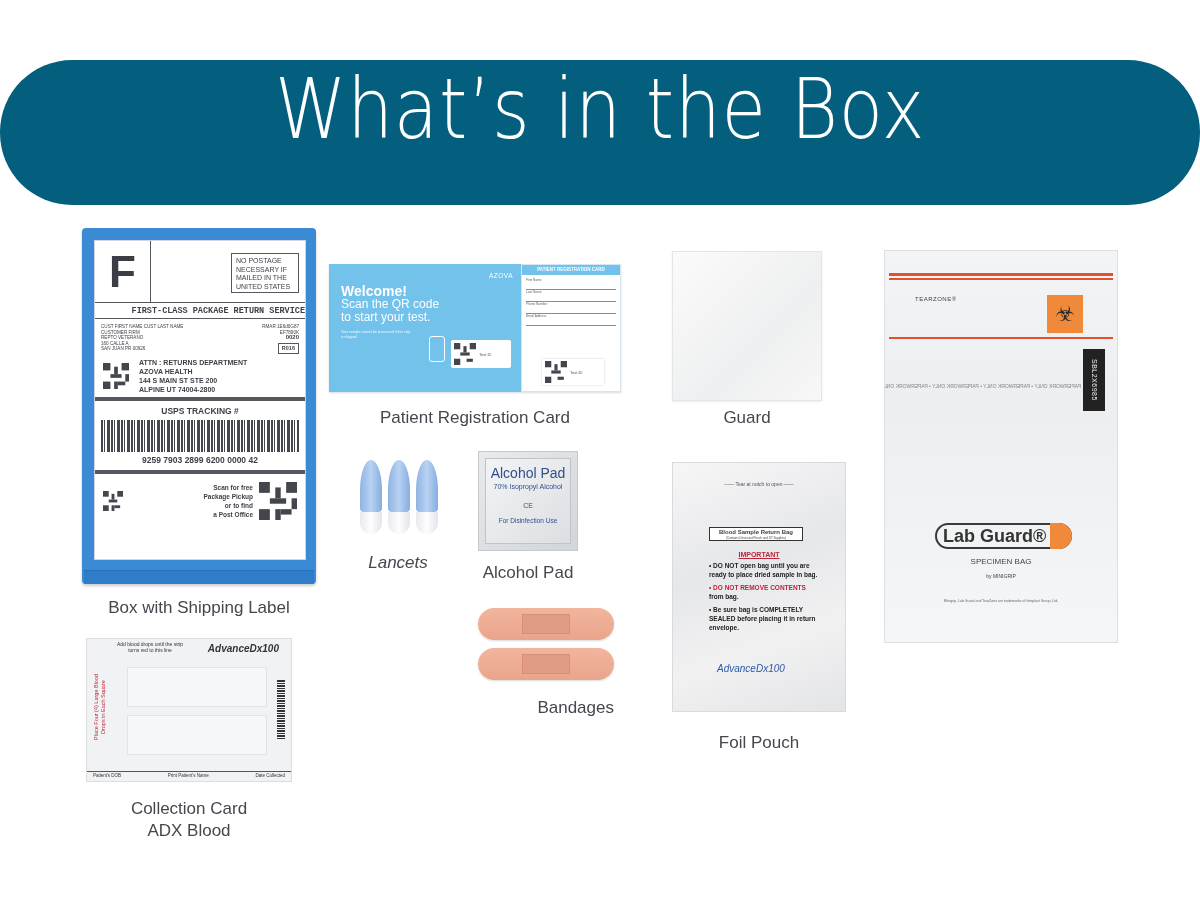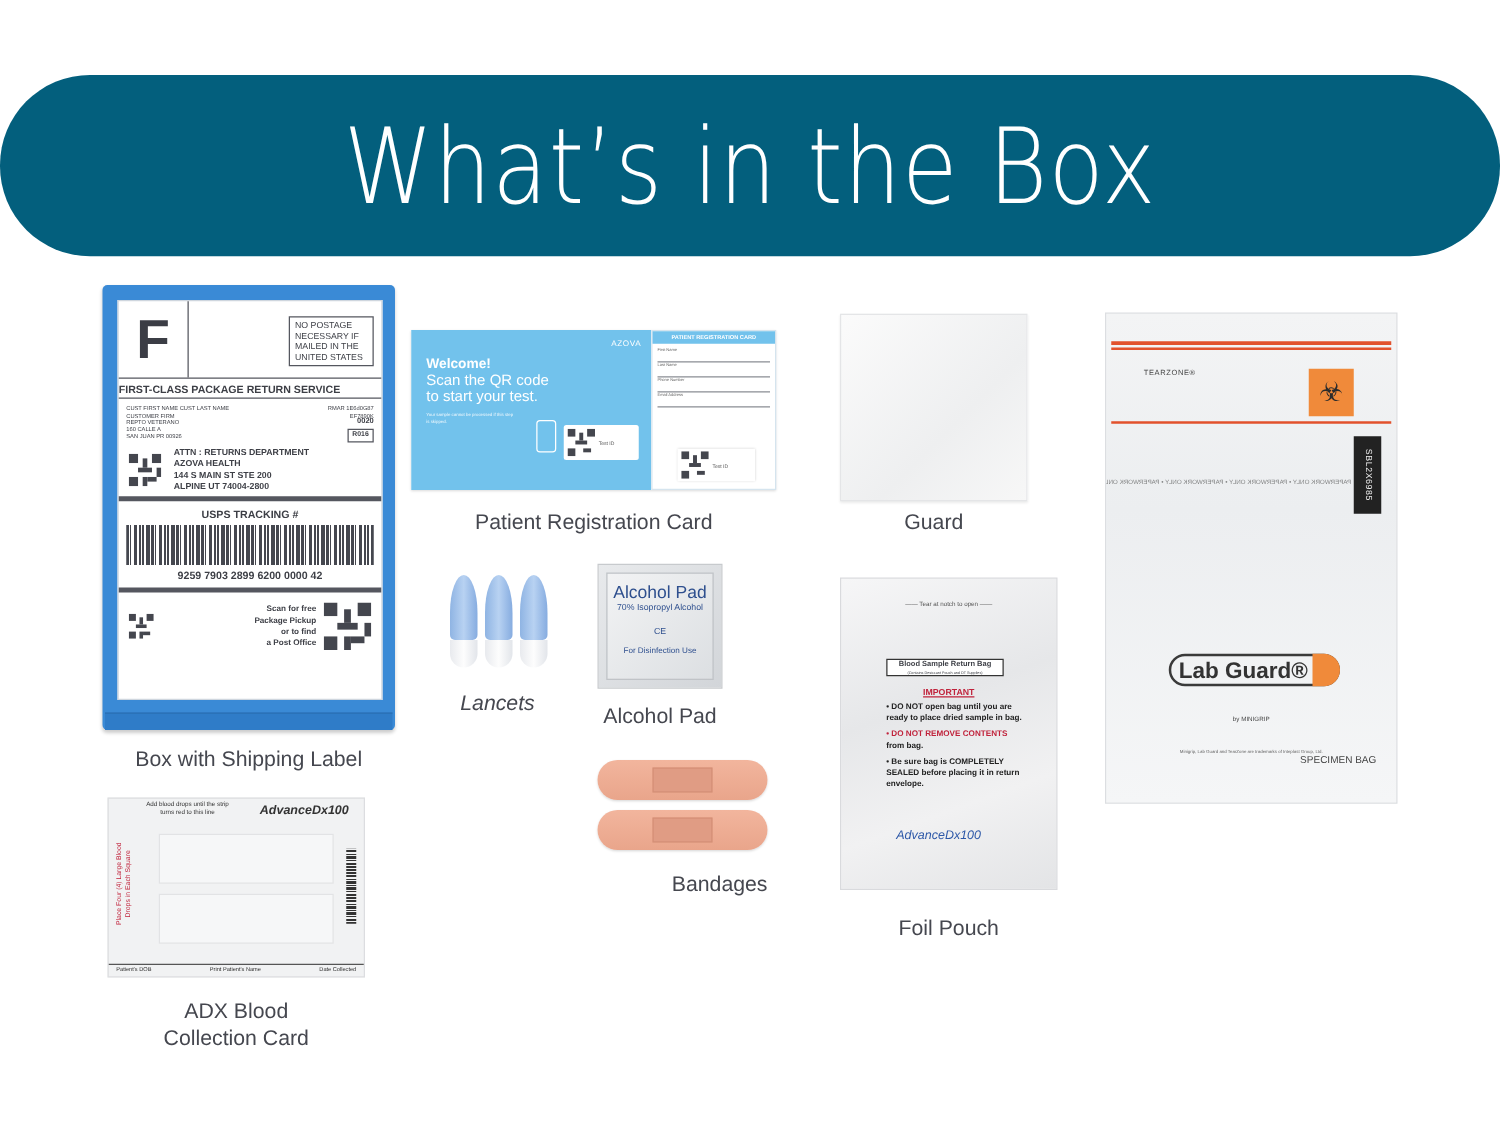--- a/index.html
+++ b/index.html
@@ -1,32 +1,32 @@
 <!DOCTYPE html>
 <html><head>
 <meta charset="utf-8">
 <style>
   * { box-sizing: border-box; margin: 0; padding: 0; }
   html, body { width: 1200px; height: 900px; background: #ffffff; overflow: hidden; }
   body { font-family: "Liberation Sans", "DejaVu Sans", sans-serif; color: #3d3f46; position: relative; }
 
-  .banner { position: absolute; left: 0; top: 60px; width: 1200px; height: 145px; background: #035f7d; border-radius: 72px; display: flex; align-items: center; justify-content: center; }
+  .banner { position: absolute; left: 0; top: 60px; width: 1200px; height: 145px; background: #035f7d; border-radius: 72px; display: flex; justify-content: center; }
   .banner-title { color: #ffffff; font-size: 84px; font-weight: 300; letter-spacing: 1px; font-family: "DejaVu Sans", sans-serif; transform: scaleX(0.86); }
 
   .abs { position: absolute; }
   .label { position: absolute; font-size: 17px; color: #45474f; text-align: center; line-height: 22px; }
 
   
   .box { left: 82px; top: 228px; width: 234px; height: 356px; background: #3a8ad6; border-radius: 4px; box-shadow: 0 2px 3px rgba(0,0,0,0.2); }
   .box-bottom { left: 84px; top: 570px; width: 230px; height: 14px; background: #2f7cc8; border-top: 1px solid #2a6fb3; }
   .ship-label { left: 94px; top: 240px; width: 212px; height: 320px; background: #fff; border: 1px solid #cfd6de; font-family: "Liberation Sans", sans-serif; color: #3d3f46; }
   .sl-top { height: 62px; border-bottom: 1px solid #55575f; display: flex; }
   .sl-f { width: 56px; border-right: 1px solid #55575f; font-size: 44px; font-weight: bold; display: flex; align-items: center; justify-content: center; color: #3b3d45; }
   .sl-postage { margin: 12px 0 0 auto; margin-right: 6px; width: 68px; height: 40px; border: 1px solid #55575f; font-size: 7px; line-height: 8.5px; padding: 3px 4px; text-transform: uppercase; }
-  .sl-service { height: 16px; font-size: 8.5px; font-weight: bold; text-align: left; line-height: 16px; border-bottom: 1px solid #55575f; }
+  .sl-service { height: 16px; font-size: 8.5px; font-weight: bold; text-align: right; line-height: 16px; border-bottom: 1px solid #55575f; font-family: Liberation Mono, monospace; }
   .sl-from { height: 36px; padding: 5px 6px; font-size: 4.6px; line-height: 5.6px; position: relative; }
   .sl-from-right { position: absolute; right: 6px; top: 5px; text-align: right; font-size: 4.6px; line-height: 5.6px; }
   .sl-code { font-weight: bold; font-size: 6px; }
   .sl-r016 { display: inline-block; border: 1px solid #55575f; font-size: 5.5px; padding: 2px 3px; margin-top: 2px; font-weight: bold; }
   .sl-to { height: 46px; display: flex; align-items: center; padding: 0 8px; gap: 10px; border-bottom: 4px solid #55575f; }
   .sl-to-text { font-size: 7px; font-weight: bold; line-height: 9px; }
   .qr { background:
         linear-gradient(90deg, #44464e 0 0) 0 0 / 0 0 no-repeat; position: relative; }
   .qr-sm { width: 26px; height: 26px; }
   .qr-md { width: 38px; height: 38px; }
@@ -34,21 +34,21 @@
   .sl-track-title { font-size: 8.5px; font-weight: bold; text-align: center; margin-top: 5px; }
   .barcode { margin: 4px 6px 0; height: 32px; background: repeating-linear-gradient(90deg, #45474f 0 2px, #fff 2px 3px, #45474f 3px 4px, #fff 4px 6px, #45474f 6px 9px, #fff 9px 10px); }
   .sl-track-num { font-size: 8.5px; font-weight: bold; text-align: center; margin-top: 3px; padding-bottom: 5px; border-bottom: 4px solid #55575f; }
   .sl-pickup { display: flex; align-items: center; padding: 8px 8px; justify-content: space-between; }
   .sl-pickup-text { font-size: 6.5px; font-weight: bold; text-align: right; line-height: 9px; margin-left: auto; margin-right: 6px; }
 
   
   .reg { left: 329px; top: 264px; width: 292px; height: 128px; display: flex; box-shadow: 0 1px 2px rgba(0,0,0,0.15); }
   .reg-left { width: 192px; height: 100%; background: #72c2ec; color: #fff; padding: 20px 10px 6px 12px; position: relative; }
   .reg-azova { position: absolute; top: 8px; right: 8px; font-size: 6.5px; letter-spacing: 0.5px; }
-  .reg-welcome { font-size: 11px; font-weight: bold; line-height: 14px; }
+  .reg-welcome { font-size: 14px; font-weight: bold; line-height: 14px; }
   .reg-scan { font-size: 12px; line-height: 13px; }
   .reg-small { font-size: 3.5px; line-height: 5px; margin-top: 6px; width: 70px; opacity: 0.9; }
   .reg-qrbox { position: absolute; left: 122px; top: 76px; width: 60px; height: 28px; background: #fff; border-radius: 2px; display: flex; align-items: center; padding: 3px; gap: 3px; }
   .reg-phone { position: absolute; left: 100px; top: 72px; width: 16px; height: 26px; border: 1px solid #fff; border-radius: 3px; }
   .reg-right { flex: 1; background: #fff; border: 1px solid #d5e4ee; position: relative; }
   .reg-right-head { background: #72c2ec; color: #fff; font-size: 4.5px; text-align: center; height: 10px; line-height: 10px; font-weight: bold; }
   .reg-lines { padding: 3px 4px; }
   .reg-line { border-bottom: 1px solid #8a8d94; height: 12px; font-size: 3.2px; color: #666; }
   .reg-qr2 { position: absolute; left: 20px; bottom: 6px; width: 62px; height: 26px; background: #fff; box-shadow: 0 0 2px rgba(0,0,0,0.2); display: flex; align-items: center; padding: 3px; gap: 3px; }
 
@@ -60,21 +60,21 @@
   .bag-stripe { position: absolute; left: 4px; right: 4px; height: 3px; background: #e2512c; }
   .bag-tear { position: absolute; left: 30px; top: 45px; font-size: 6px; color: #444; letter-spacing: 0.5px; }
   .bag-hazard { position: absolute; left: 162px; top: 44px; width: 36px; height: 38px; background: #f08a3a; display: flex; align-items: center; justify-content: center; font-size: 22px; color: #2c2c2c; }
   .bag-id { position: absolute; left: 198px; top: 98px; width: 22px; height: 62px; background: #222; color: #eee; font-size: 7px; writing-mode: vertical-rl; display: flex; align-items: center; justify-content: center; letter-spacing: 0.5px; }
   .bag-paperwork { position: absolute; left: 0; top: 132px; width: 196px; font-size: 5px; color: #555; white-space: nowrap; overflow: hidden; transform: scaleX(-1); opacity: 0.7; }
   .bag-orange { position: absolute; left: 0; right: 0; top: 168px; height: 78px; background: #f3873f; padding: 12px 0 0 22px; }
   .bag-opt { display: flex; align-items: center; gap: 6px; font-family: "Liberation Serif", serif; font-weight: bold; font-size: 12.5px; color: #3a1d10; height: 20px; }
   .bag-check { width: 11px; height: 11px; border: 1.5px solid #3a1d10; }
   .bag-logo { position: absolute; left: 50px; top: 272px; height: 26px; border: 2px solid #3a3a3a; border-radius: 13px; padding: 0 24px 0 6px; font-size: 18px; font-weight: bold; color: #333; line-height: 22px; }
   .bag-logo-tab { position: absolute; right: -2px; top: -2px; width: 22px; height: 26px; background: #f08a3a; border-radius: 0 13px 13px 0; }
-  .bag-spec { position: absolute; left: 0; right: 16px; top: 306px; text-align: right; font-size: 8px; color: #444; margin-top: 46px; }
+  .bag-spec { position: absolute; left: 0; right: 0; top: 306px; text-align: center; font-size: 8px; color: #444; }
   .bag-by { position: absolute; left: 0; right: 0; top: 322px; text-align: center; font-size: 5px; color: #444; }
   .bag-fine { position: absolute; left: 20px; right: 20px; top: 348px; text-align: center; font-size: 3.5px; color: #666; line-height: 5px; }
 
   
   .lancet { position: absolute; top: 460px; width: 22px; height: 76px; }
   .lancet-top { width: 22px; height: 52px; background: linear-gradient(90deg, #8fb4e3, #b8d2f2 50%, #86ace0); border-radius: 11px 11px 4px 4px / 30px 30px 4px 4px; }
   .lancet-bot { width: 22px; height: 22px; background: linear-gradient(90deg, #e8eaee, #fdfdfd 50%, #e2e5ea); border-radius: 0 0 11px 11px; }
 
   
   .pad { left: 478px; top: 451px; width: 100px; height: 100px; background: linear-gradient(135deg, #e8eaec, #d2d5d9); border: 1px solid #c7cacd; padding: 6px; }
@@ -314,15 +314,15 @@
   <div class="adx-strip" style="top:28px"></div>
   <div class="adx-strip" style="top:76px"></div>
   <div class="adx-line"></div>
   <div class="adx-foot">
     <span>Patient's DOB</span>
     <span>Print Patient's Name</span>
     <span>Date Collected</span>
   </div>
 </div>
 <div class="label" style="left:86px; top:798px; width:206px;">
+  <div>Collection Card</div>
   <div>ADX Blood</div>
-  <div>Collection Card</div>
 </div>
 
 </body></html>

